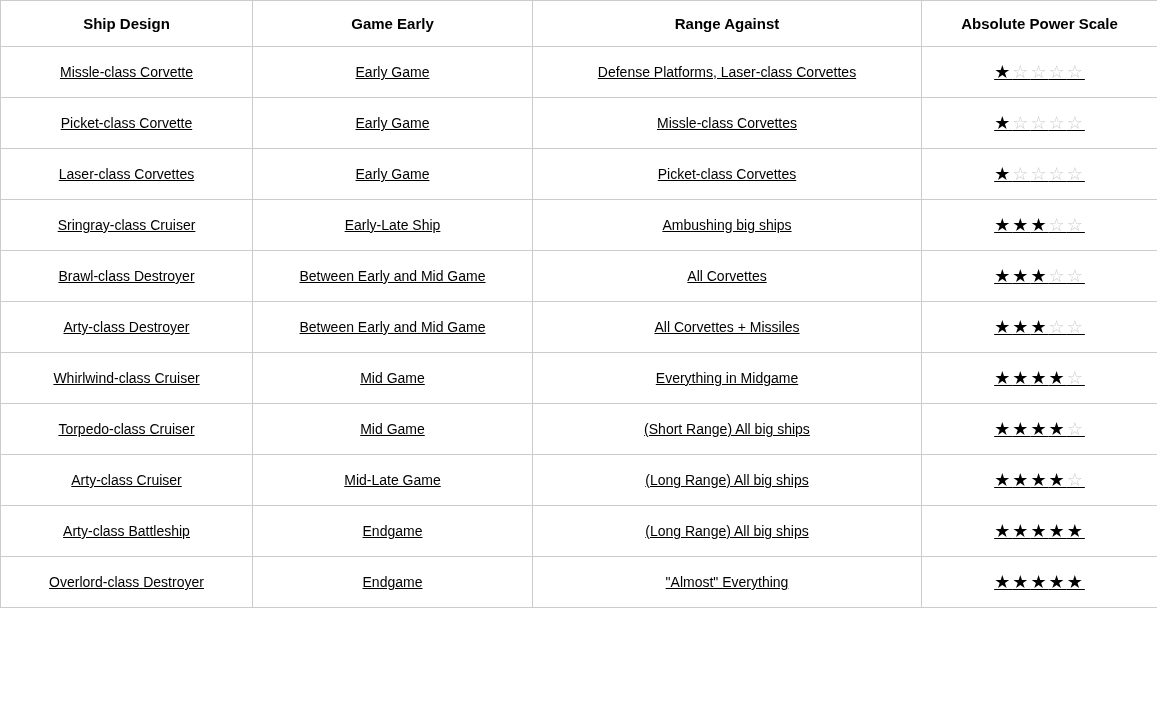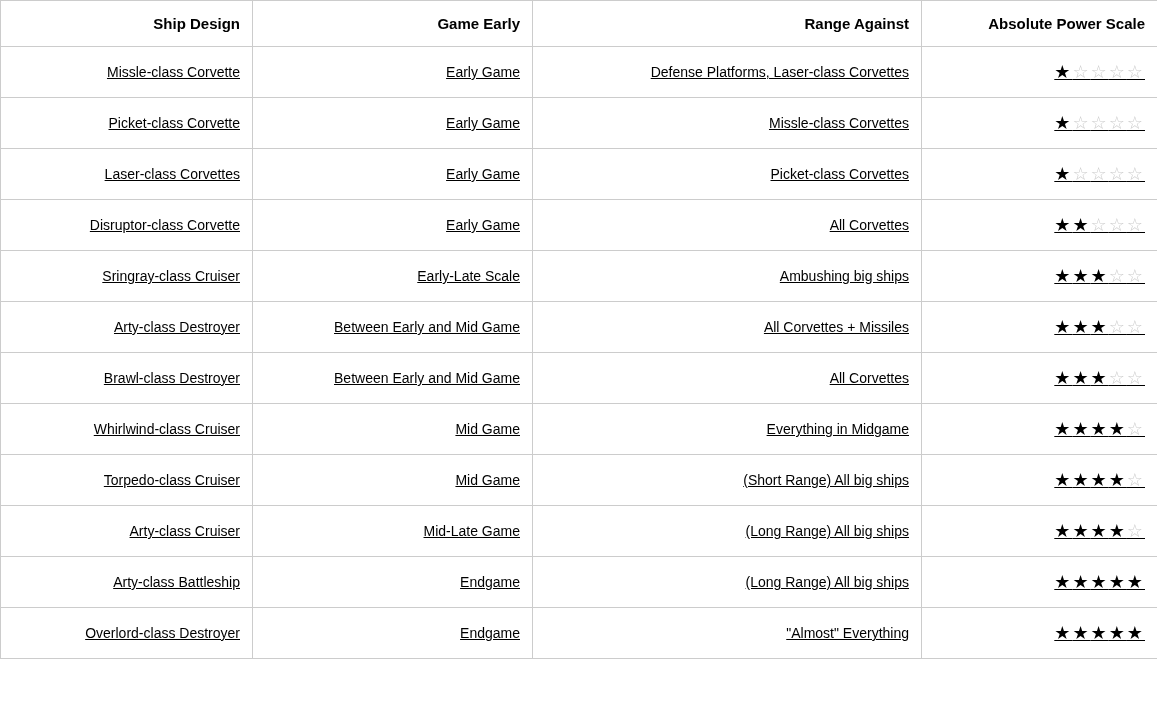--- a/index.html
+++ b/index.html
@@ -15,21 +15,21 @@
       width: 1157px;
       min-height: 720px;
     }
     table {
       width: 1157px;
       border-collapse: collapse;
       table-layout: fixed;
     }
     th, td {
       border: 1px solid #cccccc;
-      text-align: right;
+      text-align: center;
       padding: 14px 12px;
       vertical-align: middle;
     }
     th {
       font-weight: bold;
       font-size: 15px;
       background: #ffffff;
     }
     td {
       font-size: 14px;
@@ -78,41 +78,35 @@
         <td>Missle-class Corvettes</td>
         <td><span class="stars"><span class="star-filled">★</span><span class="star-empty">☆</span><span class="star-empty">☆</span><span class="star-empty">☆</span><span class="star-empty">☆</span></span></td>
       </tr>
       <tr>
         <td>Laser-class Corvettes</td>
         <td>Early Game</td>
         <td>Picket-class Corvettes</td>
         <td><span class="stars"><span class="star-filled">★</span><span class="star-empty">☆</span><span class="star-empty">☆</span><span class="star-empty">☆</span><span class="star-empty">☆</span></span></td>
       </tr>
       <tr>
-        <td>Disruptor-class Corvette</td>
-        <td>Early Game</td>
-        <td>All Corvettes</td>
-        <td><span class="stars"><span class="star-filled">★</span><span class="star-filled">★</span><span class="star-empty">☆</span><span class="star-empty">☆</span><span class="star-empty">☆</span></span></td>
+        <td>Sringray-class Cruiser</td>
+        <td>Early-Late Ship</td>
+        <td>Ambushing big ships</td>
+        <td><span class="stars"><span class="star-filled">★</span><span class="star-filled">★</span><span class="star-filled">★</span><span class="star-empty">☆</span><span class="star-empty">☆</span></span></td>
       </tr>
       <tr>
-        <td>Sringray-class Cruiser</td>
-        <td>Early-Late Scale</td>
-        <td>Ambushing big ships</td>
+        <td>Brawl-class Destroyer</td>
+        <td>Between Early and Mid Game</td>
+        <td>All Corvettes</td>
         <td><span class="stars"><span class="star-filled">★</span><span class="star-filled">★</span><span class="star-filled">★</span><span class="star-empty">☆</span><span class="star-empty">☆</span></span></td>
       </tr>
       <tr>
         <td>Arty-class Destroyer</td>
         <td>Between Early and Mid Game</td>
         <td>All Corvettes + Missiles</td>
-        <td><span class="stars"><span class="star-filled">★</span><span class="star-filled">★</span><span class="star-filled">★</span><span class="star-empty">☆</span><span class="star-empty">☆</span></span></td>
-      </tr>
-      <tr>
-        <td>Brawl-class Destroyer</td>
-        <td>Between Early and Mid Game</td>
-        <td>All Corvettes</td>
         <td><span class="stars"><span class="star-filled">★</span><span class="star-filled">★</span><span class="star-filled">★</span><span class="star-empty">☆</span><span class="star-empty">☆</span></span></td>
       </tr>
       <tr>
         <td>Whirlwind-class Cruiser</td>
         <td>Mid Game</td>
         <td>Everything in Midgame</td>
         <td><span class="stars"><span class="star-filled">★</span><span class="star-filled">★</span><span class="star-filled">★</span><span class="star-filled">★</span><span class="star-empty">☆</span></span></td>
       </tr>
       <tr>
         <td>Torpedo-class Cruiser</td>

